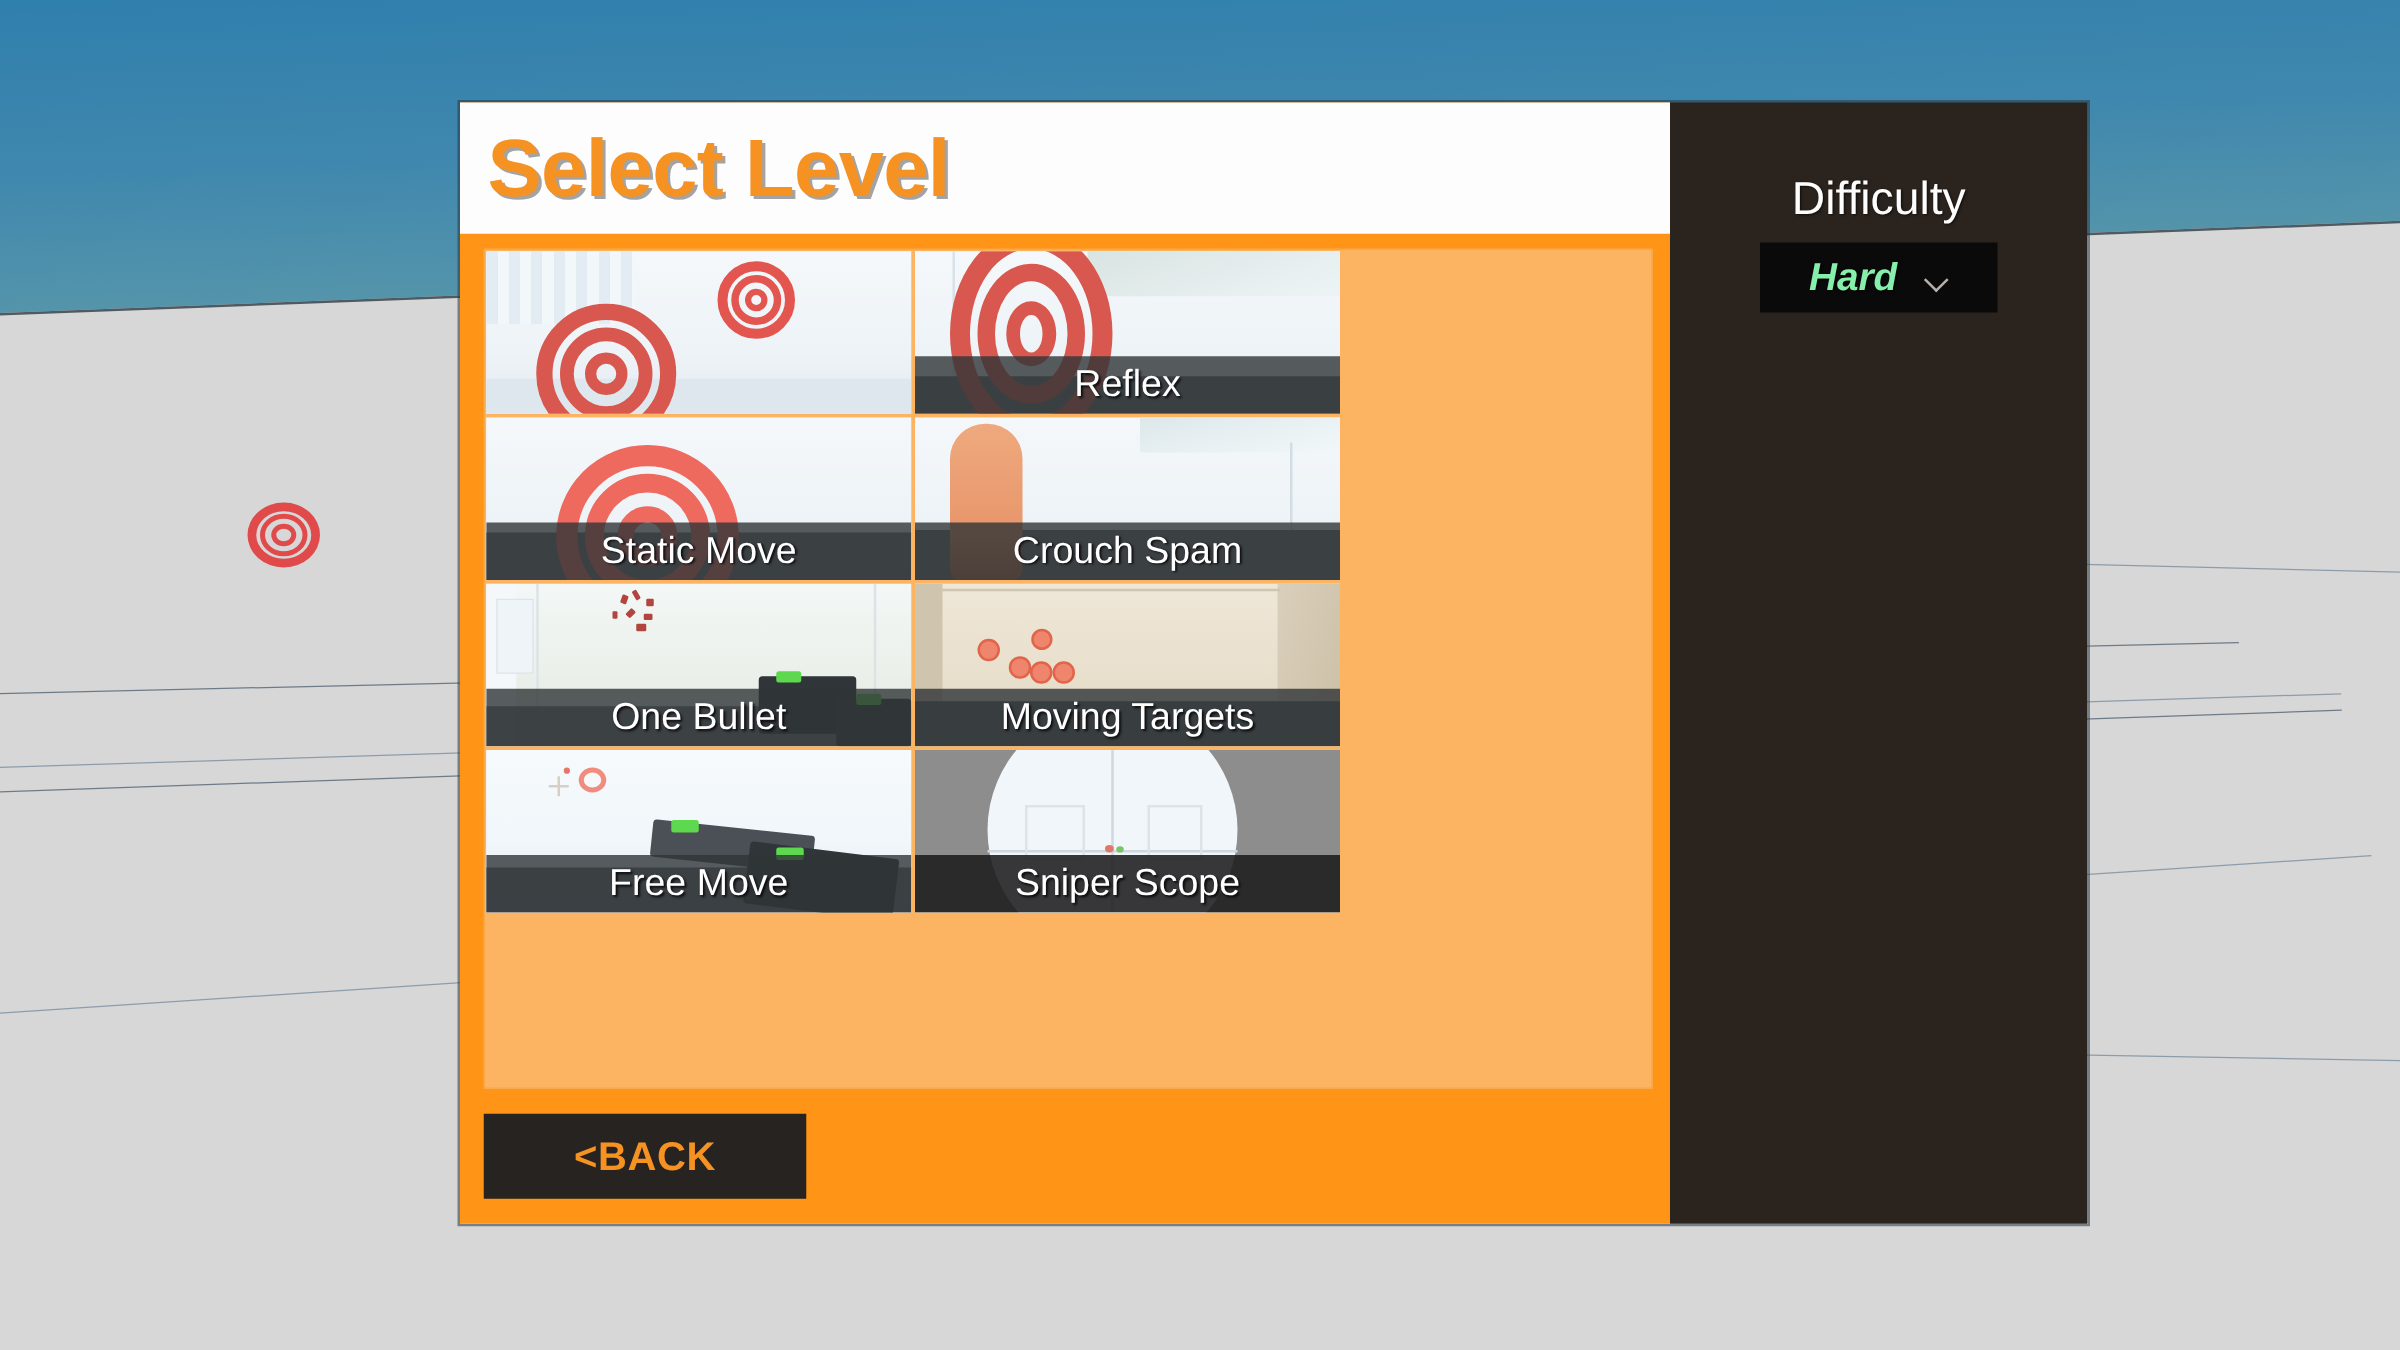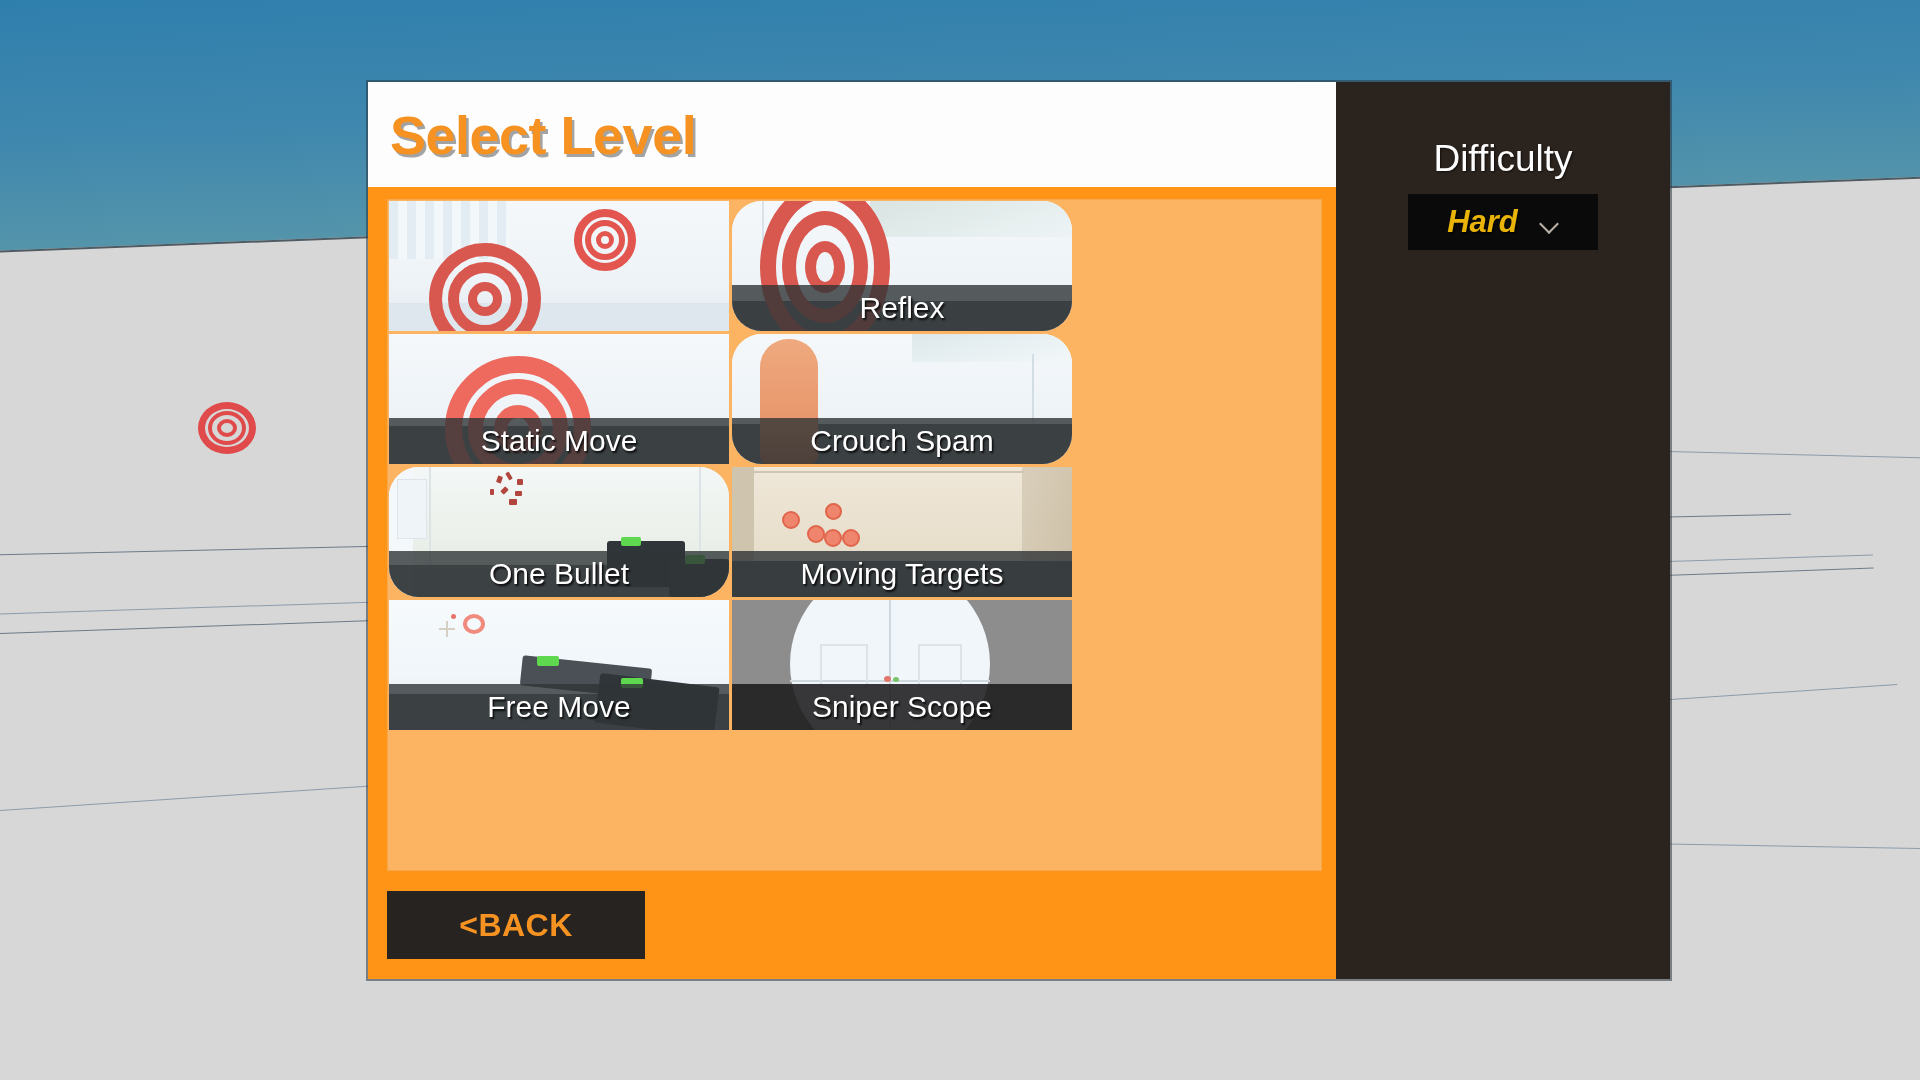--- a/index.html
+++ b/index.html
@@ -50,21 +50,21 @@
   #level-panel {
     width:968px; height:100%;
     background:#ff9416;
     display:flex; flex-direction:column;
   }
   #header-bar {
     height:105px; background:#fdfdfd; flex:0 0 105px;
     display:flex; align-items:center; padding-left:22px;
   }
   #page-title {
-    font-size:54px; font-weight:bold; color:#f59222;
+    font-size:65px; font-weight:bold; color:#f59222;
     text-shadow:2.5px 2.5px 0 rgba(90,90,90,.55);
     letter-spacing:-.5px;
   }
   #scroll-frame {
     margin:12px 14px 0 19px;
     flex:1 1 auto;
     background:#fcb462;
     border:1px solid #f5a94f;
     overflow:hidden;
     position:relative;
@@ -75,21 +75,21 @@
   }
   .tile {
     position:relative;
     height:130px;
     margin:0 3px 3px 0;
     overflow:hidden;
     cursor:pointer;
     background:#eef4f8;
   }
   .tile.col-l { width:340px; }
-  .tile.col-r { width:340px;border-radius:30px; }
+  .tile.col-r { width:340px; }
   .thumb { position:absolute; inset:0; overflow:hidden; }
   .tile-label {
     position:absolute; left:0; right:0; bottom:0; height:46px;
     background:rgba(48,52,55,.80);
     color:#fff; font-size:30px;
     display:flex; align-items:center; justify-content:center;
     text-shadow:1.5px 1.5px 2px rgba(0,0,0,.85);
     white-space:nowrap;
   }
   .tile-label.dark { background:rgba(28,28,30,.88);margin-top:15px; }
@@ -138,21 +138,21 @@
   #difficulty-label {
     color:#fdfdfd; font-size:37px; margin-bottom:14px;
     text-shadow:1px 1px 2px rgba(0,0,0,.6);
   }
   #difficulty-select {
     width:190px; height:56px; background:#0a0a0a;
     display:flex; align-items:center; justify-content:center;
     gap:22px; cursor:pointer; position:relative;
   }
   #difficulty-value {
-    color:#eab308; font-size:31px; font-weight:bold; font-style:italic;
+    color:#86efac; font-size:31px; font-weight:bold; font-style:italic;
     text-shadow:1px 1px 2px rgba(0,0,0,.9);
   }
   #difficulty-chevron { width:19px; height:11px; position:relative; }
   #difficulty-chevron::before {
     content:""; position:absolute; left:2px; top:0; width:12px; height:12px;
     border-right:2.5px solid #b9b1a8; border-bottom:2.5px solid #b9b1a8;
     transform:rotate(45deg);
   }
 </style>
 </head>

